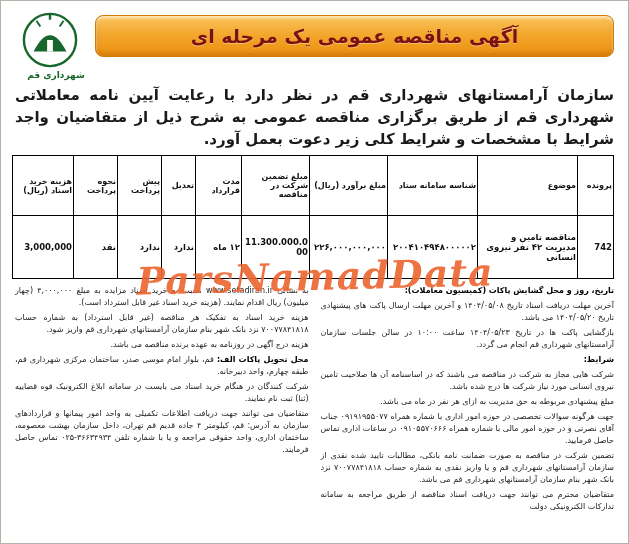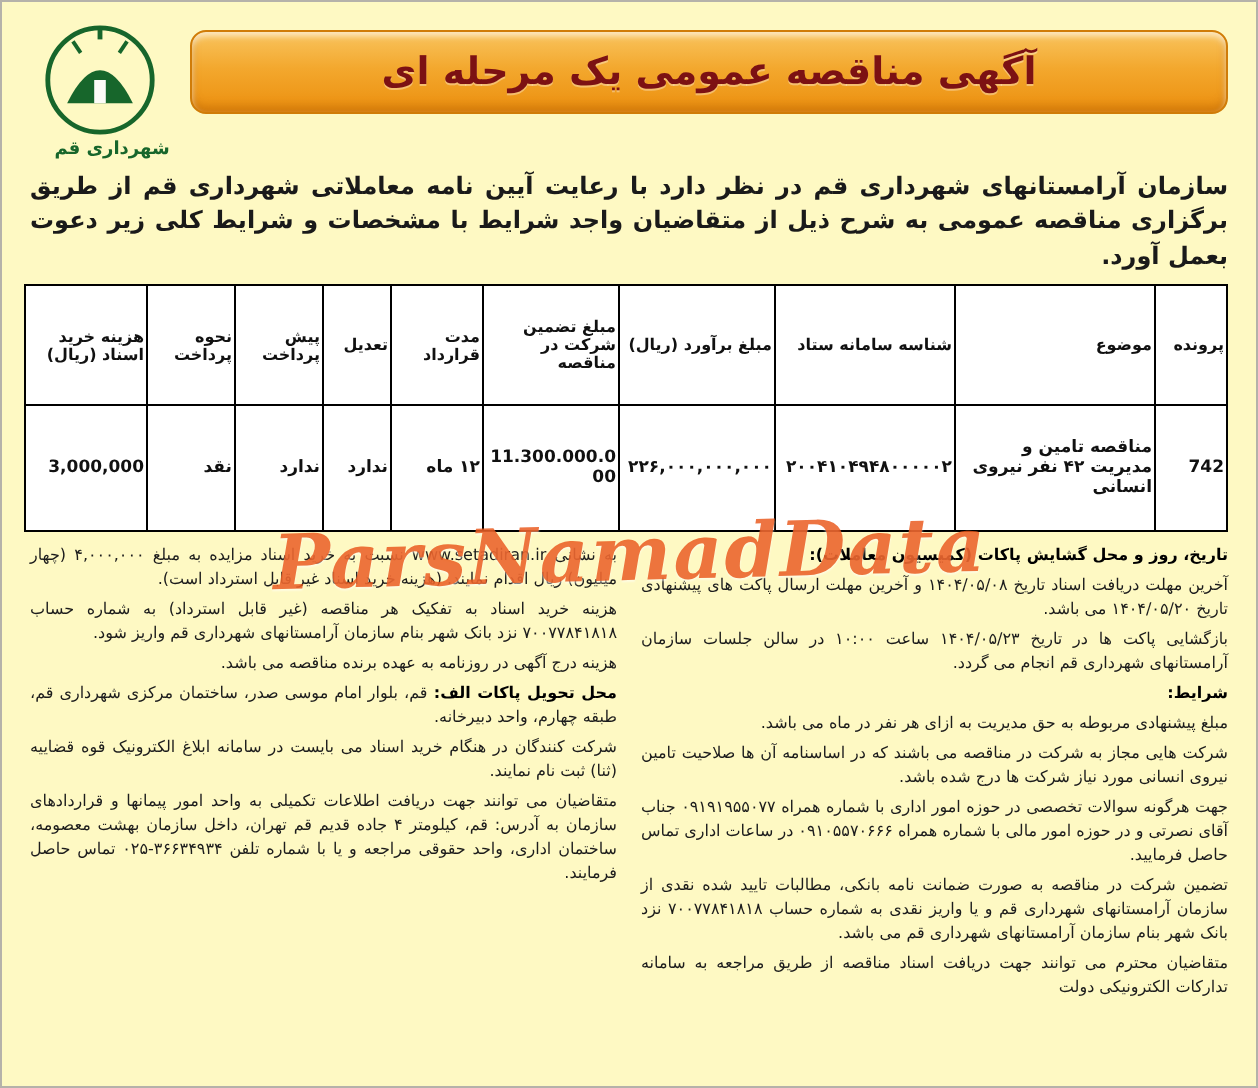--- a/index.html
+++ b/index.html
@@ -1,38 +1,38 @@
 <!DOCTYPE html>
 <html lang="fa" dir="rtl"><head>
 <meta charset="utf-8">
 <style>
   * { margin:0; padding:0; box-sizing:border-box; }
   html,body { width:629px; height:544px; }
   body { background:#e8e6e0; font-family:"DejaVu Sans", sans-serif; }
   .page {
-    width:629px; height:544px; background:#fef9c3; border:1px solid #b5b2aa;
+    width:629px; height:544px; background:#ffffff; border:1px solid #b5b2aa;
     padding:10px 14px 8px; direction:rtl; position:relative; overflow:hidden;
   }
   
   .header { display:flex; gap:10px; align-items:flex-start; }
   .title-banner {
     flex:1; height:42px; margin-top:4px;
     background:linear-gradient(180deg,#f9c45e 0%,#f3a82e 45%,#ec8f0e 100%);
     border:1px solid #d07c08; border-radius:8px;
     box-shadow: inset 0 2px 3px rgba(255,255,255,.65), inset 0 -3px 4px rgba(160,80,0,.35);
     display:flex; align-items:center; justify-content:center;
     color:#7c1113; font-weight:bold; font-size:19px; letter-spacing:.5px;
     text-shadow:0 1px 0 rgba(255,255,255,.35);
   }
   .logo-box { width:70px; text-align:center; flex:0 0 auto; }
   .logo-box svg { display:block; margin:0 auto; }
   .logo-label { color:#17662b; font-weight:bold; font-size:9px; margin-top:1px;margin-left:12px; }
   
   .intro {
-    margin-top:5px; font-size:12px; font-weight:bold; color:#1a1a1a;
+    margin-top:5px; font-size:15px; font-weight:bold; color:#1a1a1a;
     text-align:justify; line-height:1.45;
   }
   
   table { width:100%; border-collapse:collapse; margin-top:5px; table-layout:fixed; background:#fff; }
   th, td { border:1px solid #000; text-align:right; vertical-align:middle; padding:16px 1px; color:#111; word-wrap:break-word;margin-left:33px; }
   th { font-size:8px; font-weight:bold; height:42px; }
   td { font-size:8.5px; font-weight:bold; height:36px; }
   
   .columns { display:flex; gap:12px; margin-top:6px; }
   .col { flex:1; font-size:8px; line-height:1.5; color:#1c1c1c; text-align:justify; }
@@ -125,22 +125,22 @@
         </tr>
     </tbody>
   </table>
 
   <div class="columns">
     <div class="col">
         <p class="line"><b>تاریخ، روز و محل گشایش پاکات (کمیسیون معاملات): </b><span></span></p>
         <p class="line"><span>آخرین مهلت دریافت اسناد تاریخ ۱۴۰۴/۰۵/۰۸ و آخرین مهلت ارسال پاکت های پیشنهادی تاریخ ۱۴۰۴/۰۵/۲۰ می باشد.</span></p>
         <p class="line"><span>بازگشایی پاکت ها در تاریخ ۱۴۰۴/۰۵/۲۳ ساعت ۱۰:۰۰ در سالن جلسات سازمان آرامستانهای شهرداری قم انجام می گردد.</span></p>
         <p class="line"><b>شرایط: </b><span></span></p>
+        <p class="line"><span>شرکت هایی مجاز به شرکت در مناقصه می باشند که در اساسنامه آن ها صلاحیت تامین نیروی انسانی مورد نیاز شرکت ها درج شده باشد.</span></p>
         <p class="line"><span>مبلغ پیشنهادی مربوطه به حق مدیریت به ازای هر نفر در ماه می باشد.</span></p>
-        <p class="line"><span>شرکت هایی مجاز به شرکت در مناقصه می باشند که در اساسنامه آن ها صلاحیت تامین نیروی انسانی مورد نیاز شرکت ها درج شده باشد.</span></p>
         <p class="line"><span>جهت هرگونه سوالات تخصصی در حوزه امور اداری با شماره همراه ۰۹۱۹۱۹۵۵۰۷۷ جناب آقای نصرتی و در حوزه امور مالی با شماره همراه ۰۹۱۰۵۵۷۰۶۶۶ در ساعات اداری تماس حاصل فرمایید.</span></p>
         <p class="line"><span>تضمین شرکت در مناقصه به صورت ضمانت نامه بانکی، مطالبات تایید شده نقدی از سازمان آرامستانهای شهرداری قم و یا واریز نقدی به شماره حساب ۷۰۰۷۷۸۴۱۸۱۸ نزد بانک شهر بنام سازمان آرامستانهای شهرداری قم می باشد.</span></p>
         <p class="line"><span>متقاضیان محترم می توانند جهت دریافت اسناد مناقصه از طریق مراجعه به سامانه تدارکات الکترونیکی دولت</span></p>
       </div>
     <div class="col">
         <p class="line"><span>به نشانی www.setadiran.ir نسبت به خرید اسناد مزایده به مبلغ ۴,۰۰۰,۰۰۰ (چهار میلیون) ریال اقدام نمایند. (هزینه خرید اسناد غیر قابل استرداد است).</span></p>
         <p class="line"><span>هزینه خرید اسناد به تفکیک هر مناقصه (غیر قابل استرداد) به شماره حساب ۷۰۰۷۷۸۴۱۸۱۸ نزد بانک شهر بنام سازمان آرامستانهای شهرداری قم واریز شود.</span></p>
         <p class="line"><span>هزینه درج آگهی در روزنامه به عهده برنده مناقصه می باشد.</span></p>
         <p class="line"><b>محل تحویل پاکات الف: </b><span>قم، بلوار امام موسی صدر، ساختمان مرکزی شهرداری قم، طبقه چهارم، واحد دبیرخانه.</span></p>
         <p class="line"><span>شرکت کنندگان در هنگام خرید اسناد می بایست در سامانه ابلاغ الکترونیک قوه قضاییه (ثنا) ثبت نام نمایند.</span></p>

